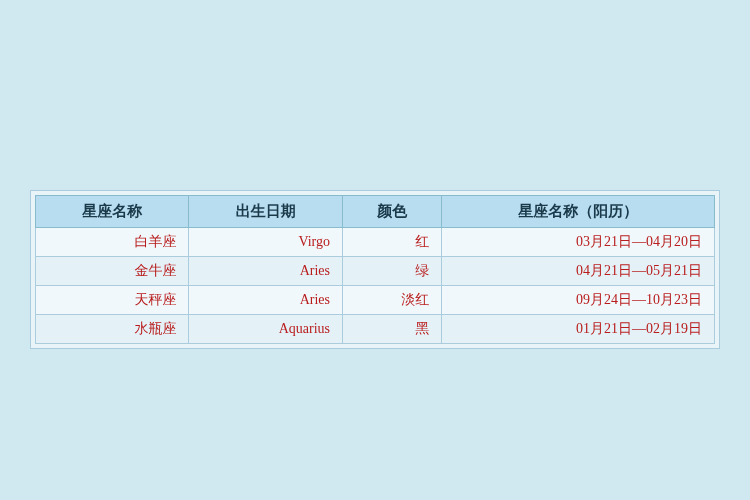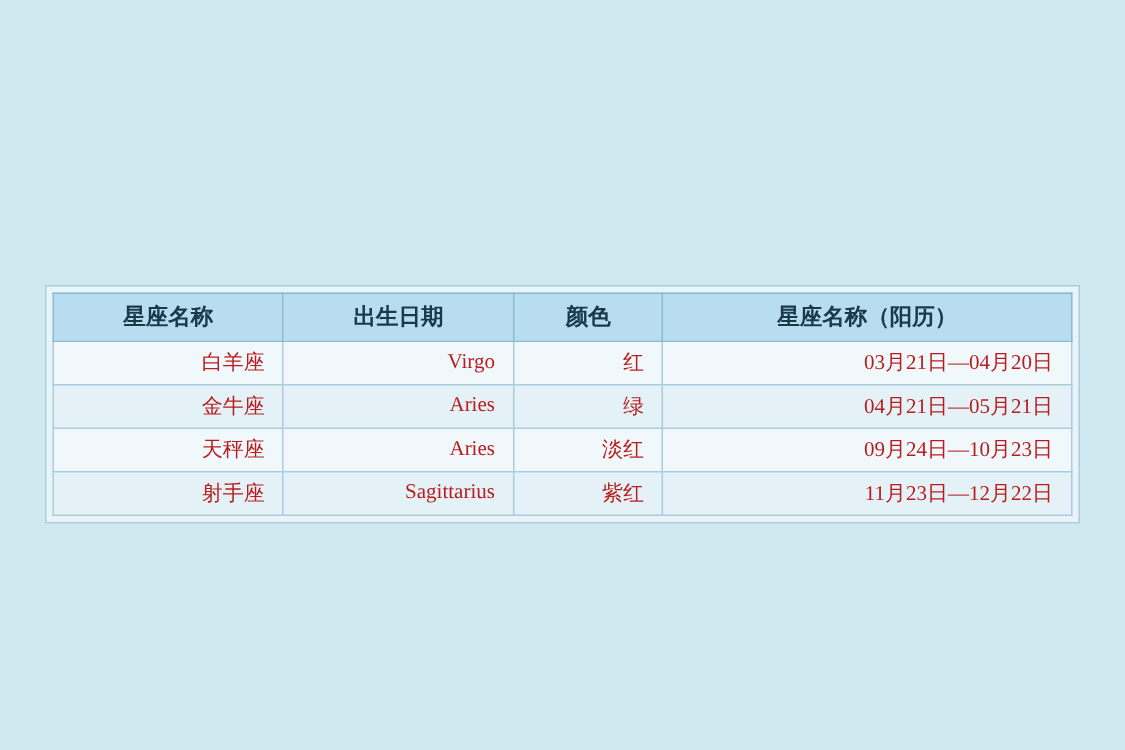--- a/index.html
+++ b/index.html
@@ -70,20 +70,20 @@
           <td>绿</td>
           <td>04月21日—05月21日</td>
         </tr>
         <tr>
           <td>天秤座</td>
           <td>Aries</td>
           <td>淡红</td>
           <td>09月24日—10月23日</td>
         </tr>
         <tr>
-          <td>射手座</td>
-          <td>Sagittarius</td>
-          <td>紫红</td>
-          <td>11月23日—12月22日</td>
+          <td>水瓶座</td>
+          <td>Aquarius</td>
+          <td>黑</td>
+          <td>01月21日—02月19日</td>
         </tr>
       </tbody>
   </table>
 </div>
 
 </body></html>

